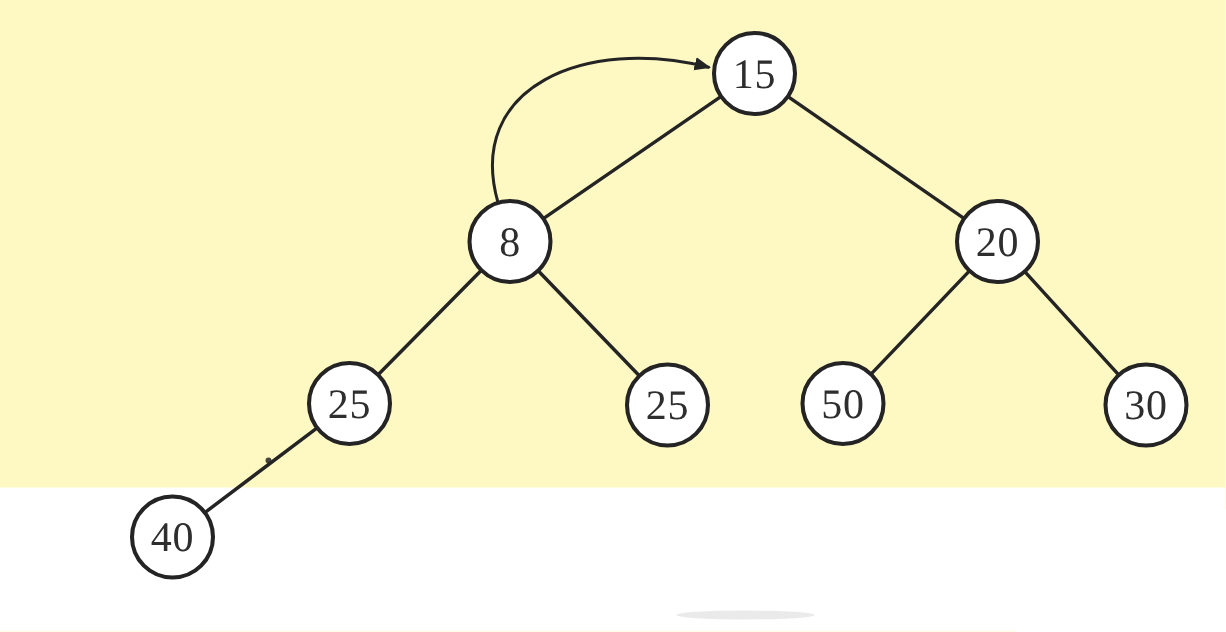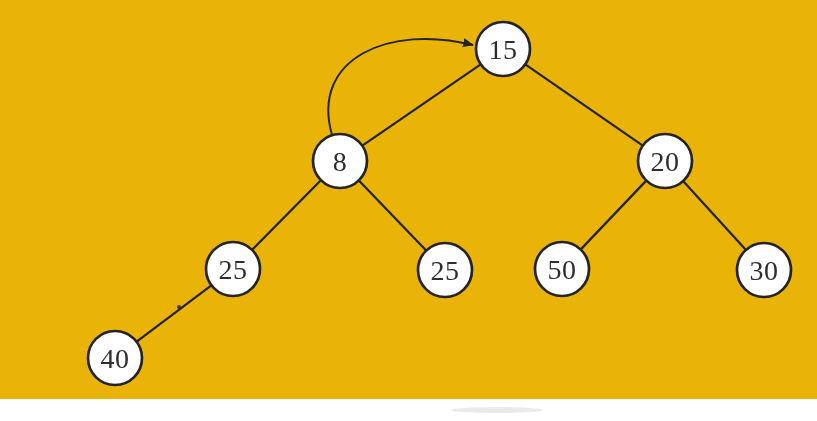--- a/index.html
+++ b/index.html
@@ -2,21 +2,21 @@
 <html><head>
 <meta charset="utf-8">
 <style>
   html, body { margin: 0; padding: 0; }
   body {
     width: 817px; height: 421px; overflow: hidden;
     background: #ffffff;
     font-family: "Liberation Serif", "DejaVu Serif", serif;
   }
   .stage {
-    position: relative; width: 817px; height: 399px; background: #eab308;
+    position: relative; width: 817px; height: 325px; background: #fef9c3;
   }
   .stage svg { position: absolute; left: 0; top: 0; display: block; }
   text.node-label {
     font-family: "Liberation Serif", "DejaVu Serif", serif;
     font-size: 28px;
     letter-spacing: 0.5px;
   }
 </style>
 </head>
 <body>

